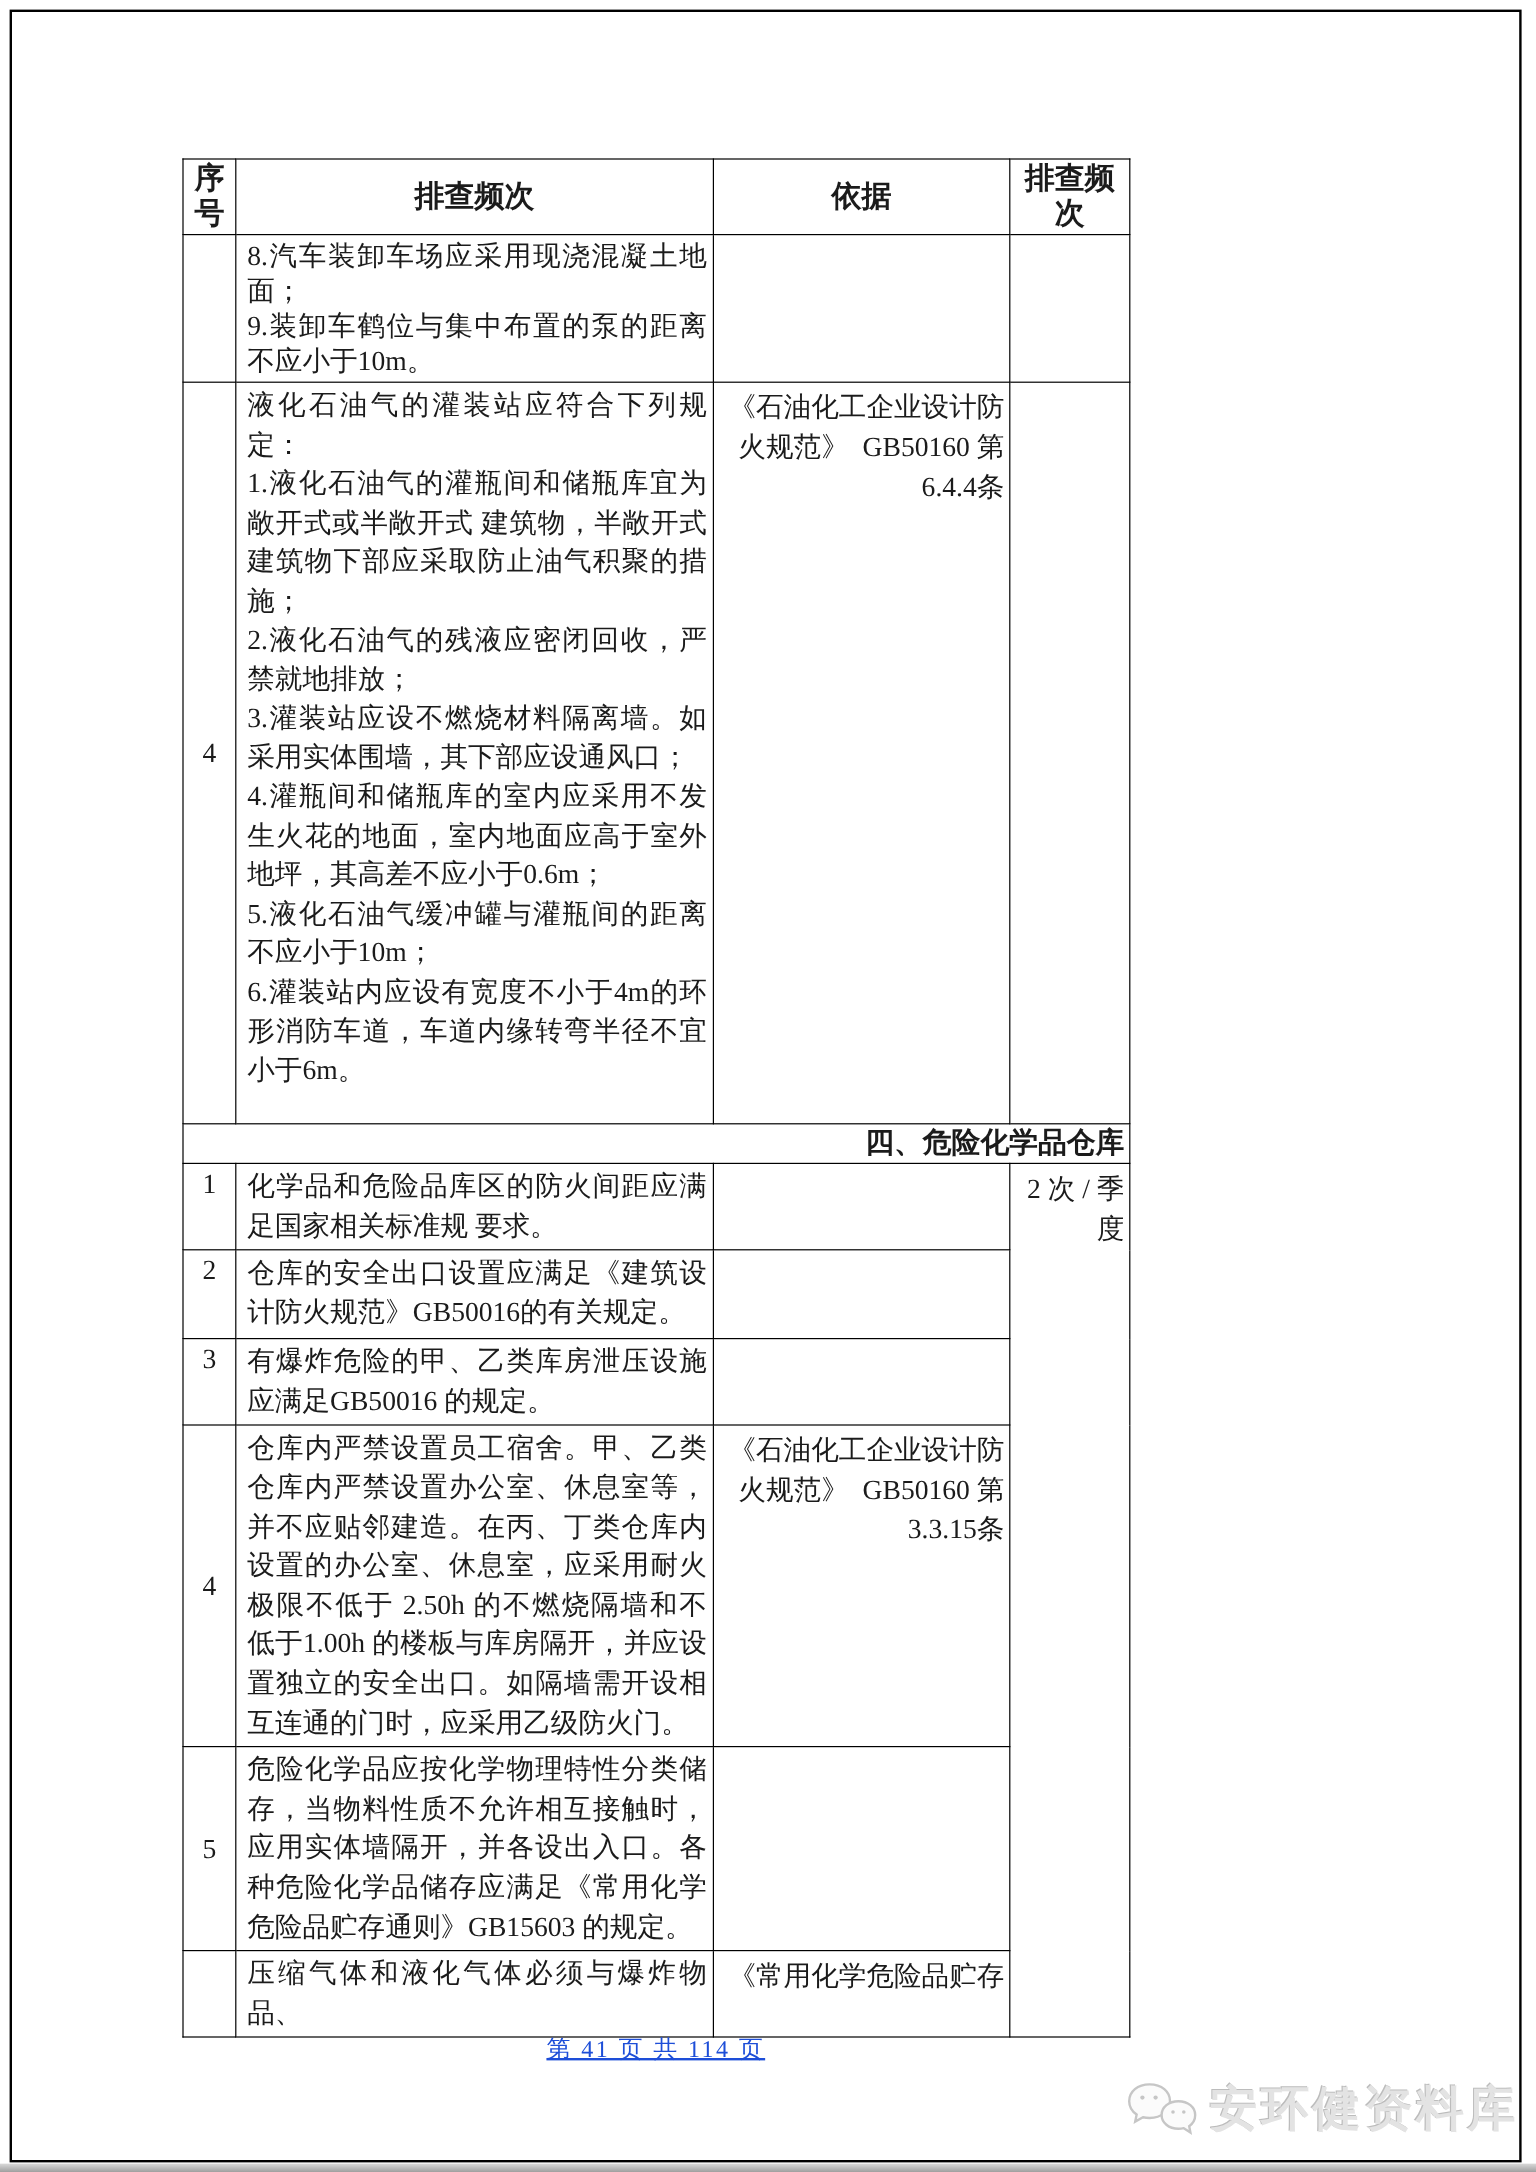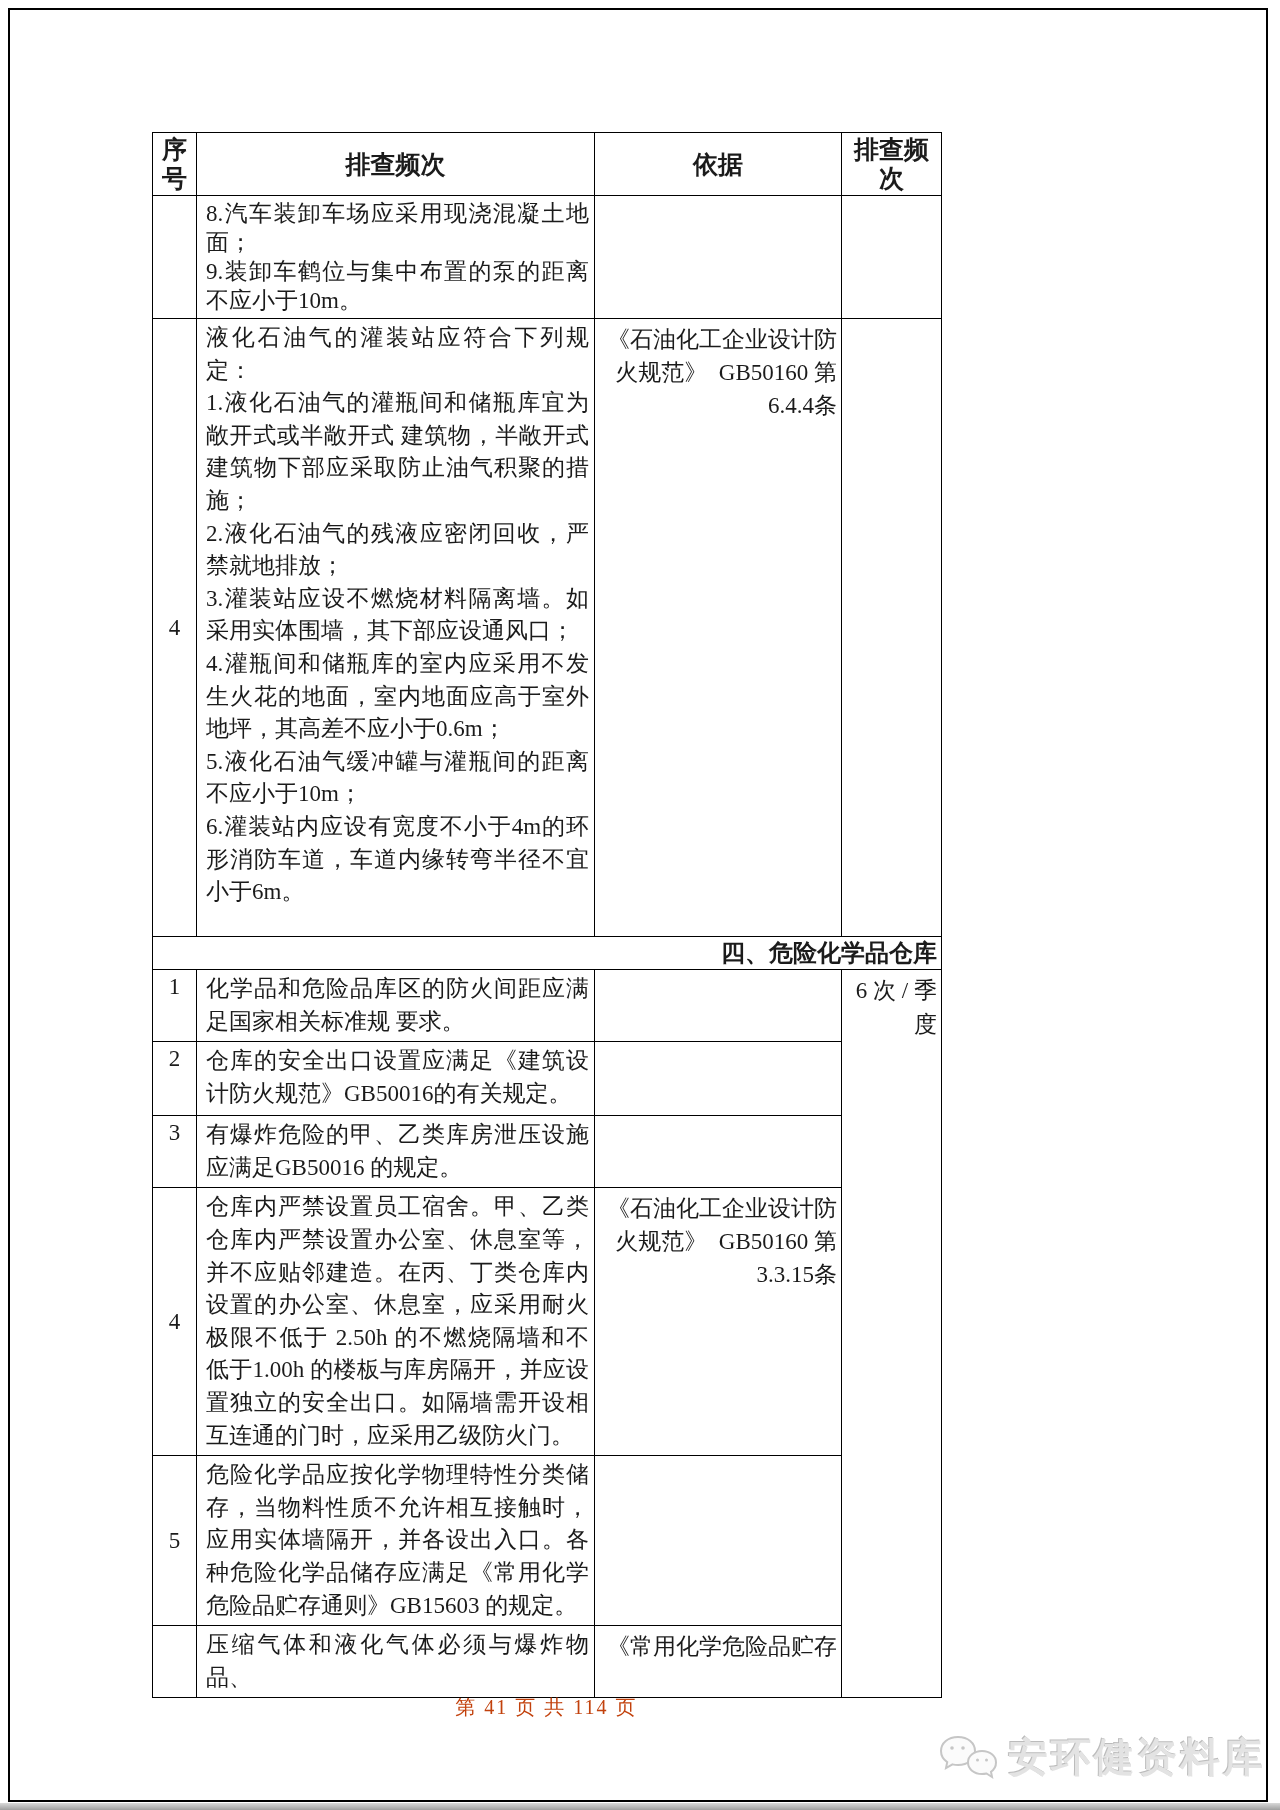--- a/index.html
+++ b/index.html
@@ -57,21 +57,21 @@
   tr.h-s4{height:267px}
   tr.h-s5{height:170px}
   tr.h-s6{height:35px}
   td.section-title{
     font-weight:bold;font-size:24px;line-height:29px;padding:1px 4px 1px 6px;
     vertical-align:middle;
     margin-left:32px;
   }
   .footer{
     position:absolute;left:152px;top:1694px;width:789px;text-align:center;
-    font-size:20px;letter-spacing:2px;color:#c2410c;
+    font-size:20px;letter-spacing:2px;color:#1d4ed8;text-decoration:underline;
   }
   .watermark{
     position:absolute;top:1730px;right:14px;display:flex;align-items:center;gap:8px;
   }
   .watermark-label{
     font-size:40px;font-weight:bold;letter-spacing:3px;color:#e3e3e3;
     text-shadow:-1px -1px 0 #bcbcbc,1.5px 1.5px 0 #ffffff;
     font-family:"Liberation Sans","DejaVu Sans",sans-serif;
   }
   .bubble-icon{display:block;}
@@ -118,21 +118,21 @@
   </tr>
 
   <tr class="h-section">
     <td class="section-title" colspan="4">四、危险化学品仓库</td>
   </tr>
 
   <tr class="h-s1">
     <td class="seq">1</td>
     <td class="content">化学品和危险品库区的防火间距应满足国家相关标准规 要求。</td>
     <td class="basis"></td>
-    <td class="freq" rowspan="6">6 次 / 季度</td>
+    <td class="freq" rowspan="6">2 次 / 季度</td>
   </tr>
 
   <tr class="h-s2">
     <td class="seq">2</td>
     <td class="content">仓库的安全出口设置应满足《建筑设计防火规范》GB50016的有关规定。</td>
     <td class="basis"></td>
   </tr>
 
   <tr class="h-s3">
     <td class="seq">3</td>

